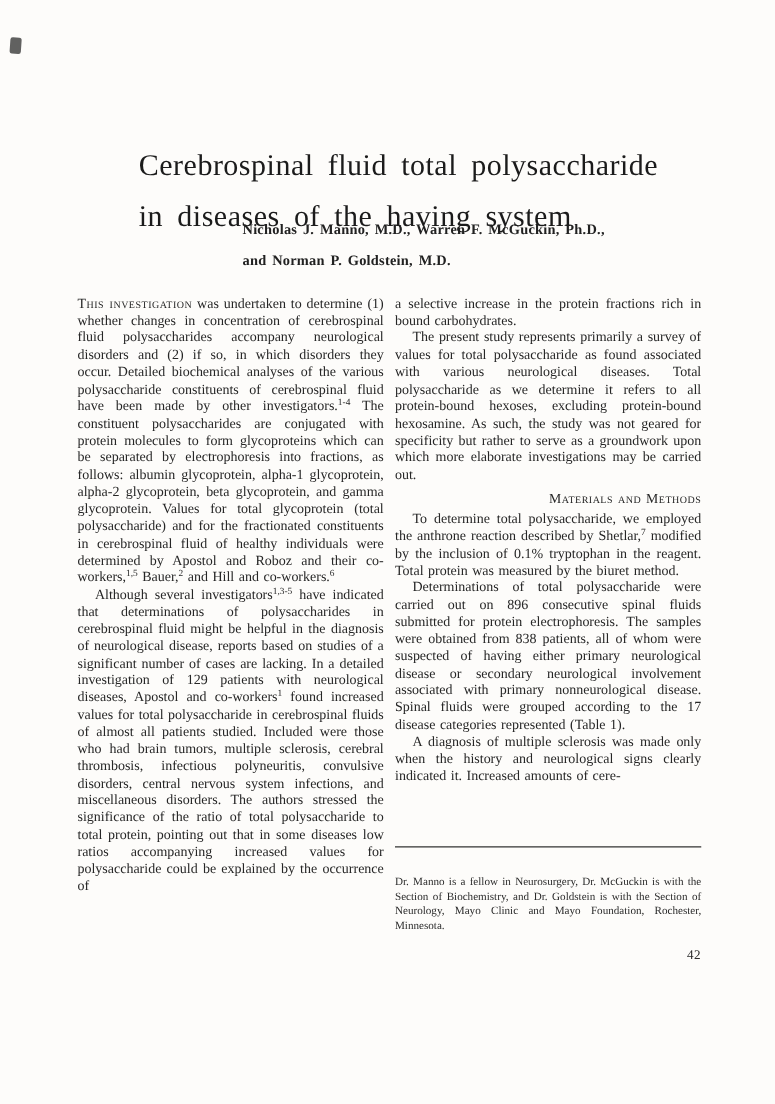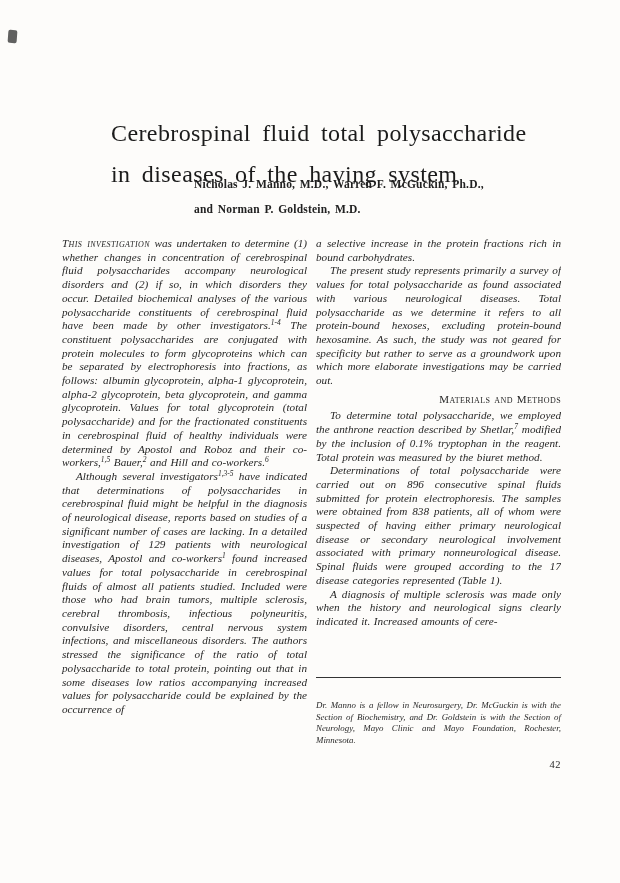--- a/index.html
+++ b/index.html
@@ -39,21 +39,21 @@
   .authors .author-line { display: block; }
   .col {
     position: absolute; top: 237px; width: 245px;
     font-size: 11.2px; line-height: 13.7px;
     text-align: justify;
     word-spacing: 0.8px;
     color: #262626;
   }
   .col-left { left: 62px; }
   .col-right { left: 316px; height: 438px; overflow: hidden; }
-  .para { margin: 0; text-align: justify; font-style: italic; }
+  .para { margin: 0; text-align: justify; }
   .para.indent { text-indent: 14px; }
   .smallcaps { font-variant: small-caps; letter-spacing: 0.4px; }
   sup.sup {
     font-size: 7.5px; line-height: 0;
     vertical-align: 4px; letter-spacing: 0;
   }
   .section-heading {
     margin: 5px 0 3px 0;
     font-size: 11px; font-weight: normal;
     font-variant: small-caps; letter-spacing: 1px;

